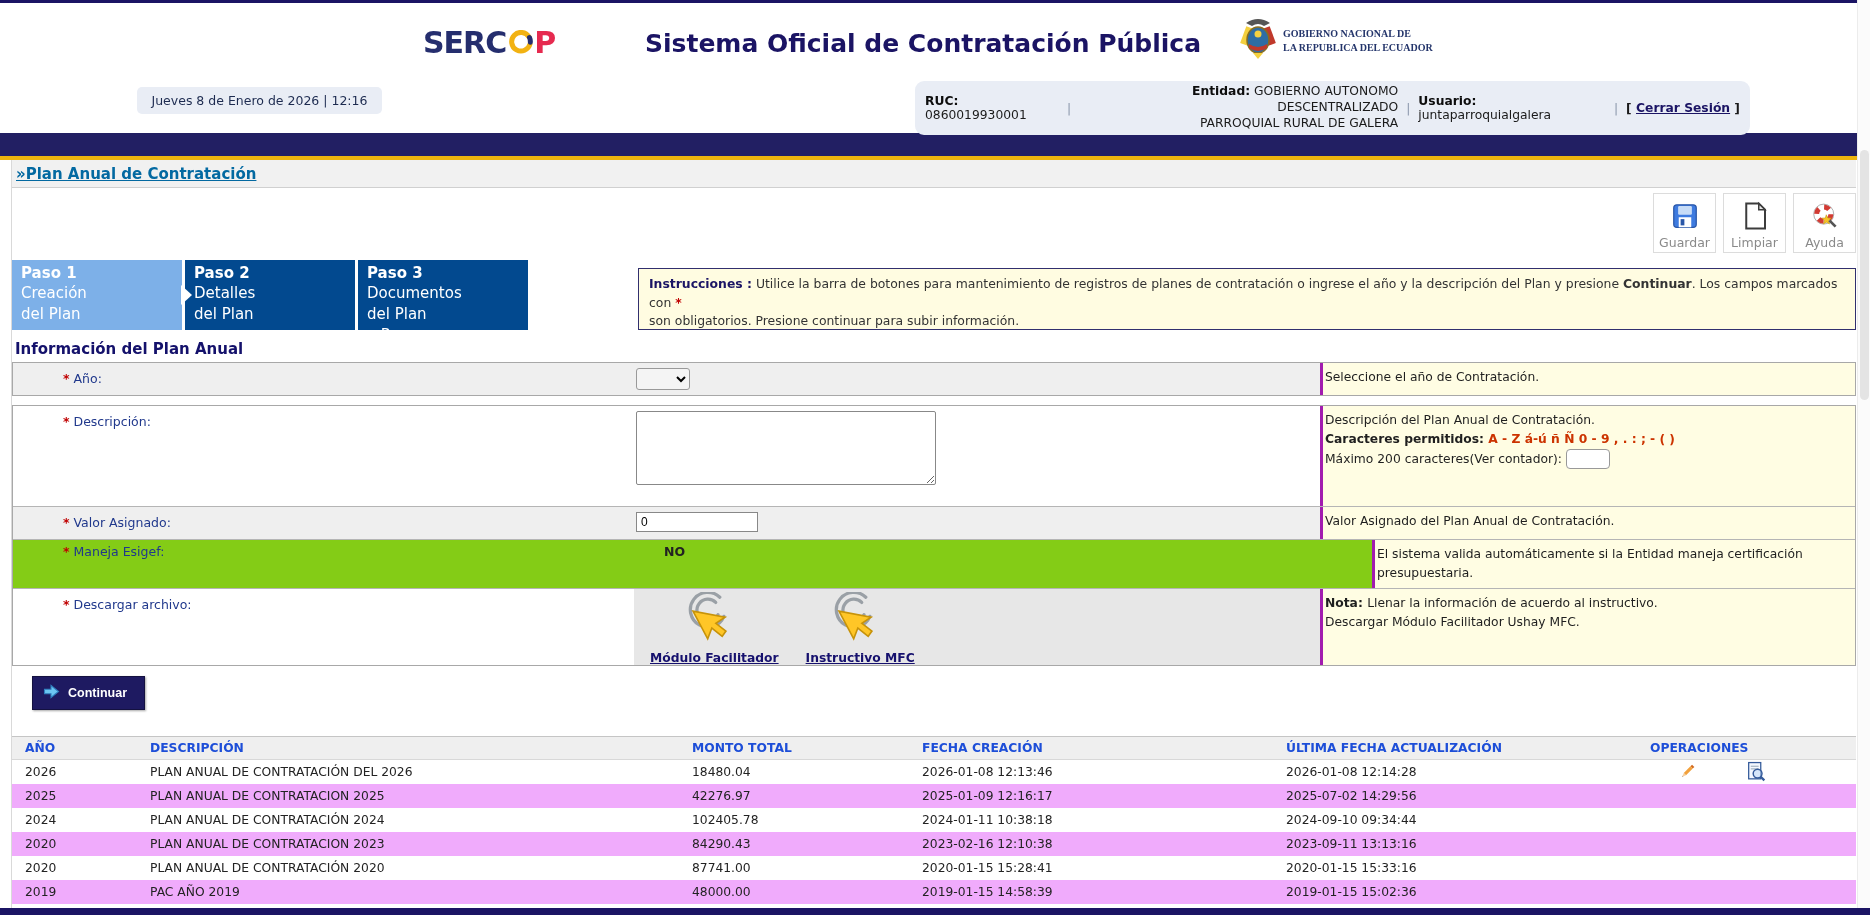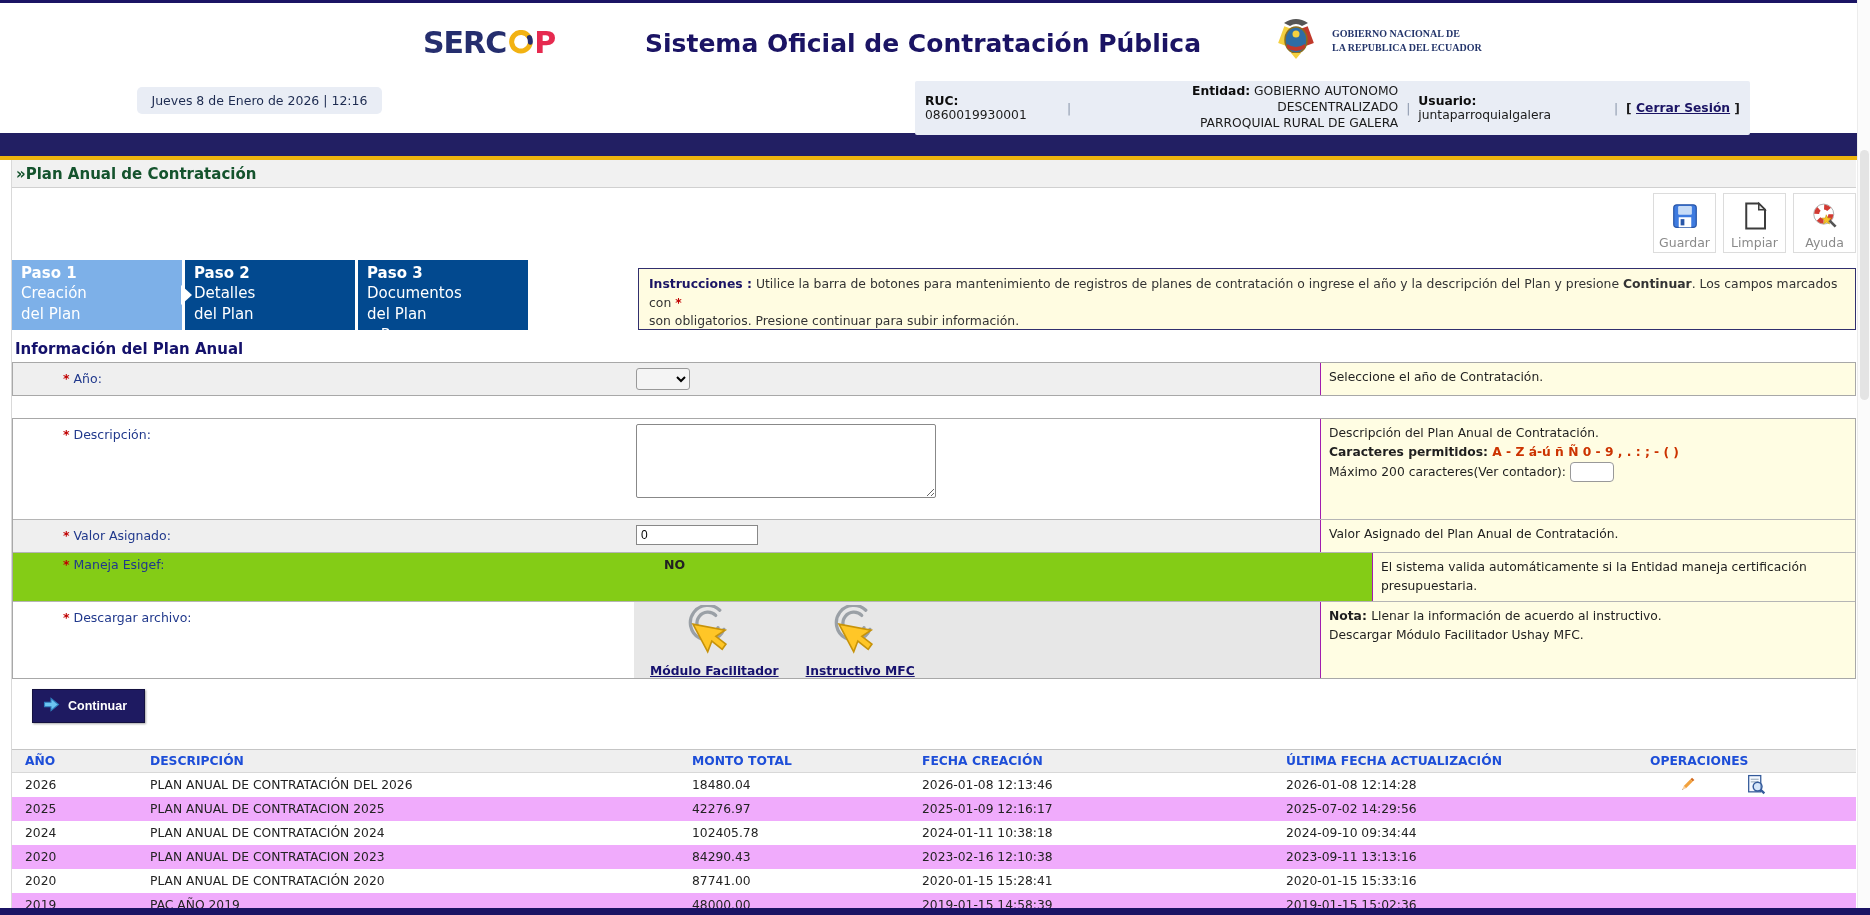--- a/index.html
+++ b/index.html
@@ -12,42 +12,42 @@
   .topline { height:3px; background:#1b1464; }
 
   
   .header { position:relative; height:130px; background:#fff; }
   .logo { position:absolute; left:423px; top:22px; display:flex; align-items:center; }
   .logo .serc,.logo .p { font-size:30px; font-weight:800; letter-spacing:-1px; }
   .logo .serc { color:#252e6e; }
   .logo .p { color:#e62a4f; }
   .logo .oswirl { margin:2px 1px 0 2px; }
   .main-title { position:absolute; left:645px; top:26px; font-size:25px; font-weight:700; color:#1b1464; white-space:nowrap; }
-  .gov { position:absolute; left:1278px; top:14px; display:flex; align-items:center; gap:18px; }
+  .gov { position:absolute; left:1240px; top:14px; display:flex; align-items:center; gap:7px; }
   .gov-text { font-family:"Liberation Serif",serif; font-size:10px; font-weight:700; color:#24356b; line-height:1.35; }
   .datebox { position:absolute; left:137px; top:84px; width:245px; height:27px; background:#e9edf5; border-radius:5px;
     display:flex; align-items:center; justify-content:center; color:#1d2b50; }
-  .infobox { position:absolute; left:915px; top:78px; width:835px; min-height:42px; background:#e9edf5; border-radius:2px;
+  .infobox { position:absolute; left:915px; top:78px; width:835px; min-height:42px; background:#e9edf5; border-radius:9px;
     display:flex; align-items:center; justify-content:center; gap:8px; padding:3px 10px; font-size:12.3px; color:#1a1a1a; }
   .infobox .sep { color:#8b97ab; }
   .infobox b { color:#0d0d0d; }
   .entity-block { text-align:right; line-height:1.3; }
   .logout-link { color:#1b1464; font-weight:700; text-decoration:underline; cursor:pointer; }
   .logout-wrap { font-weight:700; color:#1a1a1a; white-space:nowrap; }
 
   
   .navbar { height:23px; background:#221f63; display:flex; align-items:stretch; padding-left:420px; }
   .nav-item { color:#fff; font-weight:700; font-size:12.3px; padding:0 17px; display:flex; align-items:center; cursor:pointer;margin-top:48px; }
   .nav-item + .nav-item { border-left:1px solid #6b6ba8; }
   .goldline { height:4px; background:#edb40e; }
 
   
   .content { margin:0 14px 0 11px; border-left:1px solid #d9d9d9; position:relative; }
   .breadcrumb { height:28px; background:#f1f1f1; border-bottom:1px solid #d0d0d0; display:flex; align-items:center;
-    padding-left:4px; font-weight:700; color:#14532d; font-size:15px; }
+    padding-left:4px; font-weight:700; color:#0369a1; font-size:15px;text-decoration:underline; }
 
   .toolbar { height:70px; display:flex; justify-content:flex-end; align-items:flex-start; padding-top:5px; gap:7px; }
   .tool-btn { width:63px; height:60px; background:#fff; border:1px solid #dcdcdc; display:flex; flex-direction:column;
     align-items:center; justify-content:flex-end; padding-bottom:2px; gap:1px; cursor:pointer; }
   .tool-btn .lbl { color:#8a8a8a; font-size:12.5px; }
 
   .steps-row { display:flex; height:70px; margin-top:2px; }
   .step { width:170px; margin-right:3px; padding:4px 0 0 9px; color:#fff; position:relative; flex:none; }
   .step .t { font-size:15px; font-weight:700; margin-bottom:1px; }
   .step .l { font-size:15px; line-height:1.4; }
@@ -57,26 +57,26 @@
     border-left:11px solid #fff; border-top:10px solid transparent; border-bottom:10px solid transparent; z-index:2; }
   .instructions { flex:1; margin-left:107px; margin-top:8px; background:#fffce1; border:1px solid #312f6e;
     padding:6px 10px; line-height:1.5; color:#333; min-height:53px; font-size:12.4px; }
   .instr-label { color:#1b1464; font-weight:700; }
   .red-ast { color:#c00000; font-weight:700; }
 
   .section-title { margin:10px 0 4px 3px; font-size:15px; font-weight:700; color:#14116b; }
 
   
   .form-box { border:1px solid #a8a8a8; }
-  .form-box-1 { margin-bottom:22px; }
+  .form-box-1 { margin-bottom:9px; }
   .f-row { display:grid; grid-template-columns:621px 686px 1fr; }
   .f-row + .f-row { border-top:1px solid #b5b5b5; }
   .f-label { padding:8px 0 0 50px; color:#20388c; font-size:12.5px; }
   .f-control { padding:5px 0 0 2px; }
-  .f-help { background:#fffde3; border-left:1px solid #a21caf; padding:5px 8px; color:#1f1f1f; line-height:1.55; font-size:12.3px; }
+  .f-help { background:#fffde3; border-left:3px solid #a21caf; padding:5px 2px; color:#1f1f1f; line-height:1.55; font-size:12.3px; }
   .row-anio { background:#efefef; min-height:32px; }
   .row-anio .f-label { padding-top:8px; }
   .row-desc { background:#fff; min-height:100px; }
   .row-valor { background:#efefef; min-height:33px; }
   .row-esigef { background:#84cc16; min-height:24px;gap:26px; }
   .row-esigef .f-label { padding-top:4px; }
   .row-esigef .f-control { padding-top:4px; font-weight:700; color:#222; padding-left:4px; }
   .row-file { background:#fff; min-height:72px; }
   .row-file .f-control { background:#e7e7e7; padding:3px 0 0 16px; display:flex; gap:27px; }
   .dl-link { display:flex; flex-direction:column; align-items:center; cursor:pointer; }

